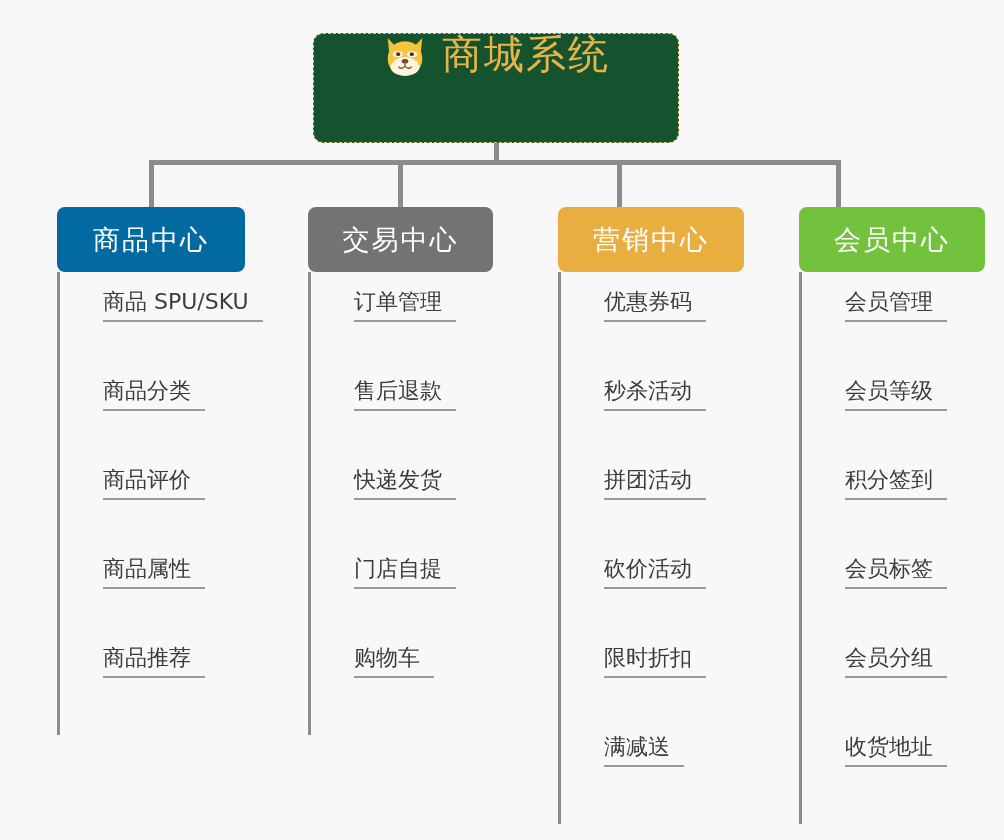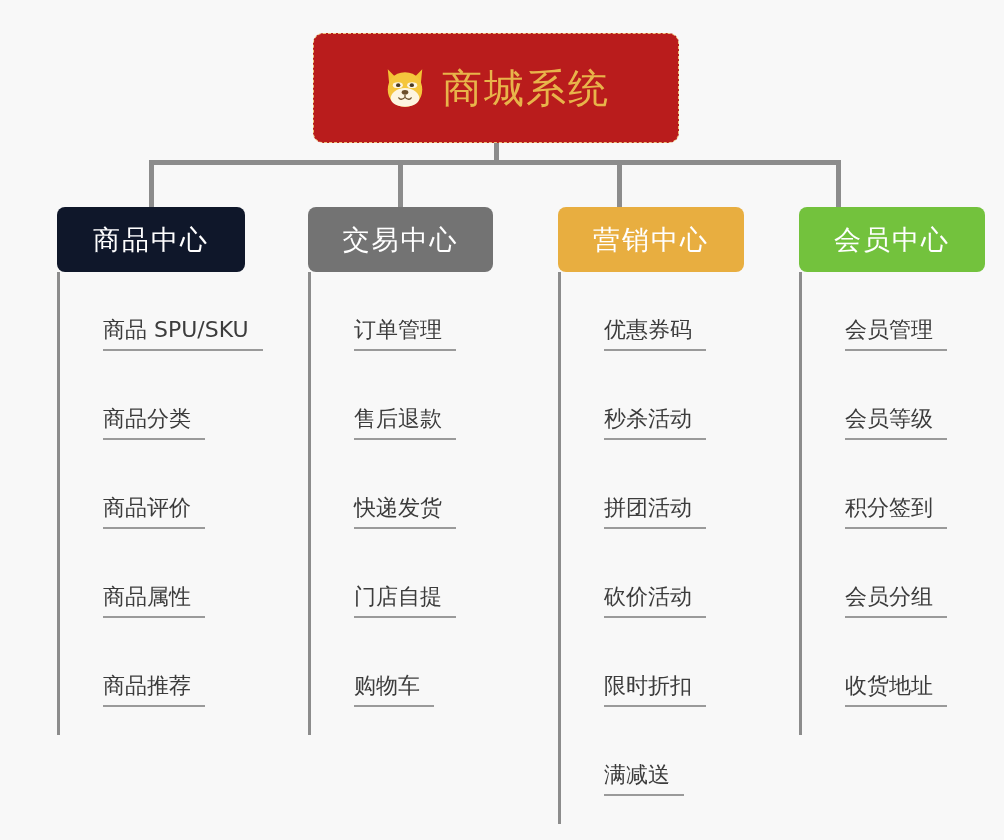--- a/index.html
+++ b/index.html
@@ -19,25 +19,24 @@
     background: #f8f8f8;
   }
 
   
   .root-card {
     position: absolute;
     left: 313px;
     top: 33px;
     width: 366px;
     height: 110px;
-    background: #b91c1c;
+    background: #14532d;
     border: 1px dashed #edc37a;
     border-radius: 10px;
     display: flex;
-    align-items: center;
     justify-content: center;
     gap: 14px;
   }
   .root-logo {
     width: 46px;
     height: 46px;
     flex: 0 0 auto;
     display: block;
   }
   .root-title {
@@ -76,40 +75,40 @@
     position: relative;
     margin-top: 0;
     padding-top: 18px;
     padding-left: 3px;
     border-left: 3px solid #8c8c8c;
   }
   .leaf {
     height: 89px;
     position: relative;
     display: flex;
-    align-items: center;
+    align-items: flex-start;
     padding-left: 40px;
   }
   .leaf-label {
     font-size: 22px;
     color: #3c3c3c;
     line-height: 1.1;
     white-space: nowrap;
     padding-bottom: 6px;
     border-bottom: 2px solid #9a9a9a;
     padding-right: 14px;
   }
 
   
   .col-1 { left: 57px; width: 188px; }
   .col-2 { left: 308px; width: 185px; }
   .col-3 { left: 526px; width: 186px; margin-left: 32px; }
   .col-4 { left: 767px; width: 186px; margin-left: 32px; }
 
-  .head-blue   { background: #0f172a; }
+  .head-blue   { background: #0369a1; }
   .head-red    { background: #737373; }
   .head-orange { background: #e8ae40; }
   .head-green  { background: #73c23d; }
 </style>
 </head>
 <body>
 
 <div id="stage">
 
   <div class="root-card">
@@ -211,20 +210,23 @@
       <div class="leaf">
           <span class="leaf-label">会员管理</span>
         </div>
       <div class="leaf">
           <span class="leaf-label">会员等级</span>
         </div>
       <div class="leaf">
           <span class="leaf-label">积分签到</span>
         </div>
       <div class="leaf">
+          <span class="leaf-label">会员标签</span>
+        </div>
+      <div class="leaf">
           <span class="leaf-label">会员分组</span>
         </div>
       <div class="leaf">
           <span class="leaf-label">收货地址</span>
         </div>
     </div>
   </div>
 
 </div>
 

